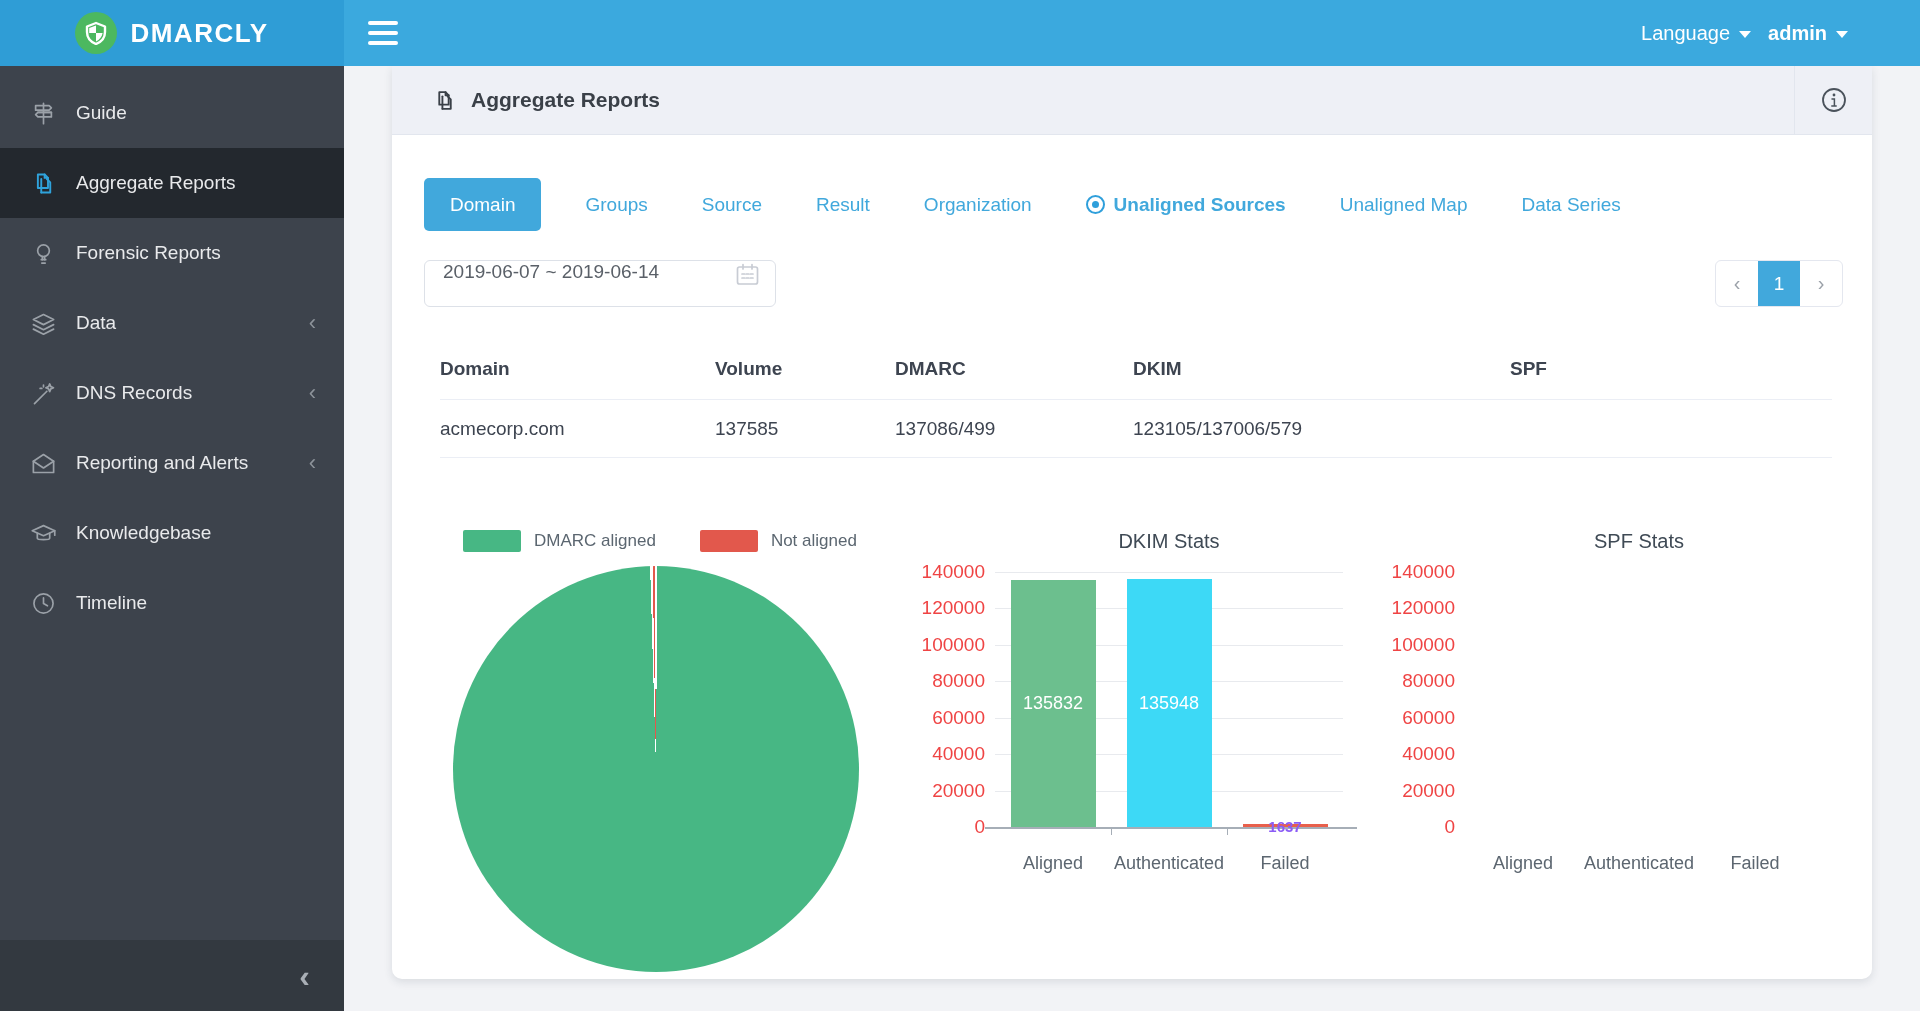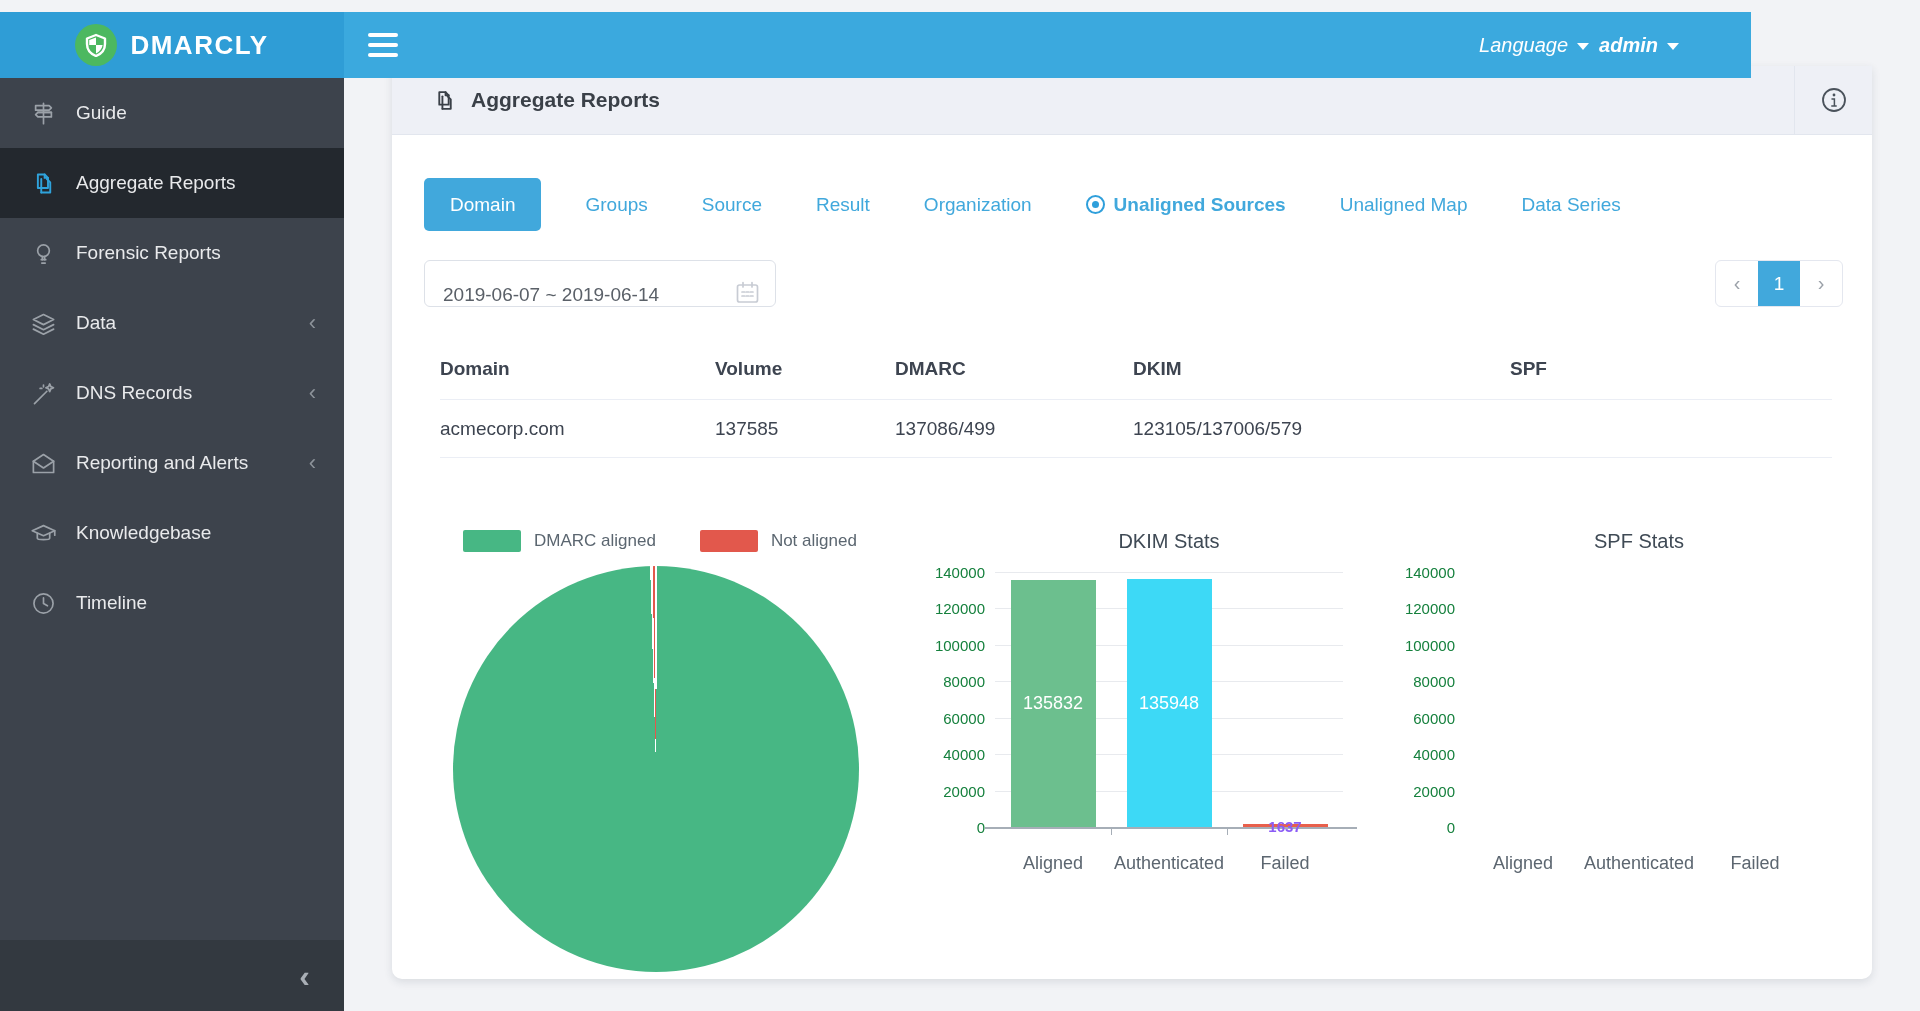--- a/index.html
+++ b/index.html
@@ -5,35 +5,35 @@
   * { box-sizing: border-box; margin: 0; padding: 0; }
   html,body { width:1920px; height:1011px; }
   body {
     font-family: "Liberation Sans", "DejaVu Sans", sans-serif;
     background:#F2F3F6;
     overflow:hidden;
   }
   .app { position:relative; width:1920px; height:1011px; background:#F2F3F6; }
 
   
-  .topbar { position:absolute; left:0; top:12px; width:1751px; height:66px; z-index:5;border-radius:30px; }
+  .topbar { position:absolute; left:0; top:0; width:1920px; height:66px; z-index:5;border-radius:30px; }
   .brand {
     position:absolute; left:0; top:0; width:344px; height:66px; background:#2F9DD6;
     display:flex; align-items:center; justify-content:center; gap:13px;
   }
   .brand-logo { width:42px; height:42px; border-radius:50%; background:#4CB860;
     display:flex; align-items:center; justify-content:center; }
   .brand-text { color:#fff; font-size:26px; font-weight:700; letter-spacing:1.5px; }
   .topnav {
     position:absolute; left:344px; top:0; right:0; height:66px; background:#3BA9DE;
     display:flex; align-items:center;
   }
   .hamburger { margin-left:24px; cursor:pointer; display:flex; flex-direction:column; gap:6px; }
   .hamburger i { display:block; width:30px; height:4px; border-radius:2px; background:#fff; }
-  .topnav-right { margin-left:auto; margin-right:72px; display:flex; align-items:center; gap:10px;font-style:italic; }
+  .topnav-right { margin-left:auto; margin-right:72px; display:flex; align-items:center; gap:17px; }
   .nav-drop { display:flex; align-items:center; gap:9px; color:#fff; font-size:20px; cursor:pointer; }
   .nav-drop.bold { font-weight:700; }
   .caret { width:0; height:0; border-left:6px solid transparent; border-right:6px solid transparent; border-top:7px solid #fff; margin-top:2px; }
 
   
   .sidebar { position:absolute; left:0; top:66px; width:344px; bottom:0; background:#3D434C; }
   .side-list { padding-top:12px; }
   .side-item {
     height:70px; display:flex; align-items:center; padding-left:30px; cursor:pointer;
     color:#E9EAEC; font-size:19px;
@@ -77,21 +77,21 @@
     display:flex; align-items:center; margin-left:0;
   }
   .tab.bold { font-weight:700; }
   .radio-icon { width:19px; height:19px; border:2.5px solid #2F9FDB; border-radius:50%; position:relative; flex:0 0 19px; }
   .radio-icon::after { content:""; position:absolute; left:50%; top:50%; width:7px; height:7px; margin:-3.5px 0 0 -3.5px; border-radius:50%; background:#2F9FDB; }
 
   
   .date-picker {
     position:absolute; left:32px; top:194px; width:352px; height:47px;
     border:1px solid #DDE1E8; border-radius:6px; background:#fff;
-    display:flex; align-items:flex-end; padding:0 14px 0 18px; cursor:pointer;
+    display:flex; align-items:flex-start; padding:0 14px 0 18px; cursor:pointer;
   }
   .date-text { font-size:19px; color:#5A6068; flex:1; }
   .pagination {
     position:absolute; right:29px; top:194px; height:47px; display:flex;
     border:1px solid #E4E7EF; border-radius:6px; overflow:hidden; background:#fff;
   }
   .pg-btn { width:42px; height:45px; display:flex; align-items:center; justify-content:center;
     color:#9AA0A8; font-size:20px; cursor:pointer; }
   .pg-btn.current { background:#41A8DC; color:#fff; font-size:19px; }
 
@@ -110,21 +110,21 @@
 
   
   .chart { position:absolute; top:456px; width:440px; height:404px; }
   .chart.dkim { left:528px; }
   .chart.spf  { left:998px; }
   .c-title { position:absolute; left:75px; width:348px; top:0; height:38px; line-height:38px;
     text-align:center; font-size:20px; color:#3F4A55; }
   .c-plot { position:absolute; left:75px; top:50px; width:348px; height:255px; }
   .c-axis { position:absolute; left:-10px; right:-14px; bottom:-2px; height:2px; background:#A6AEB7; }
   .c-grid { position:absolute; left:0; width:348px; height:1px; background:#E8EAEE; }
-  .c-ylab { position:absolute; left:0; width:65px; text-align:right; font-size:15px; color:#15803d; transform:translateY(-50%); }
+  .c-ylab { position:absolute; left:0; width:65px; text-align:right; font-size:19px; color:#ef4444; transform:translateY(-50%); }
   .c-bar { position:absolute; bottom:0; width:85px; }
   .c-val { position:absolute; left:50%; top:50%; transform:translate(-50%,-50%); color:#fff; font-size:18px; white-space:nowrap; }
   .c-val-small { position:absolute; bottom:-8px; transform:translateX(-50%); font-size:15px; font-weight:700; white-space:nowrap; }
   .c-tick { position:absolute; top:255px; width:1px; height:8px; background:#A6AEB7; }
   .c-xlabels { position:absolute; left:75px; top:330px; width:348px; height:22px; }
   .c-xlab { position:absolute; text-align:center; font-size:18px; color:#5C6670; line-height:22px; }
 
   svg { display:block; }
 </style>
 </head>

